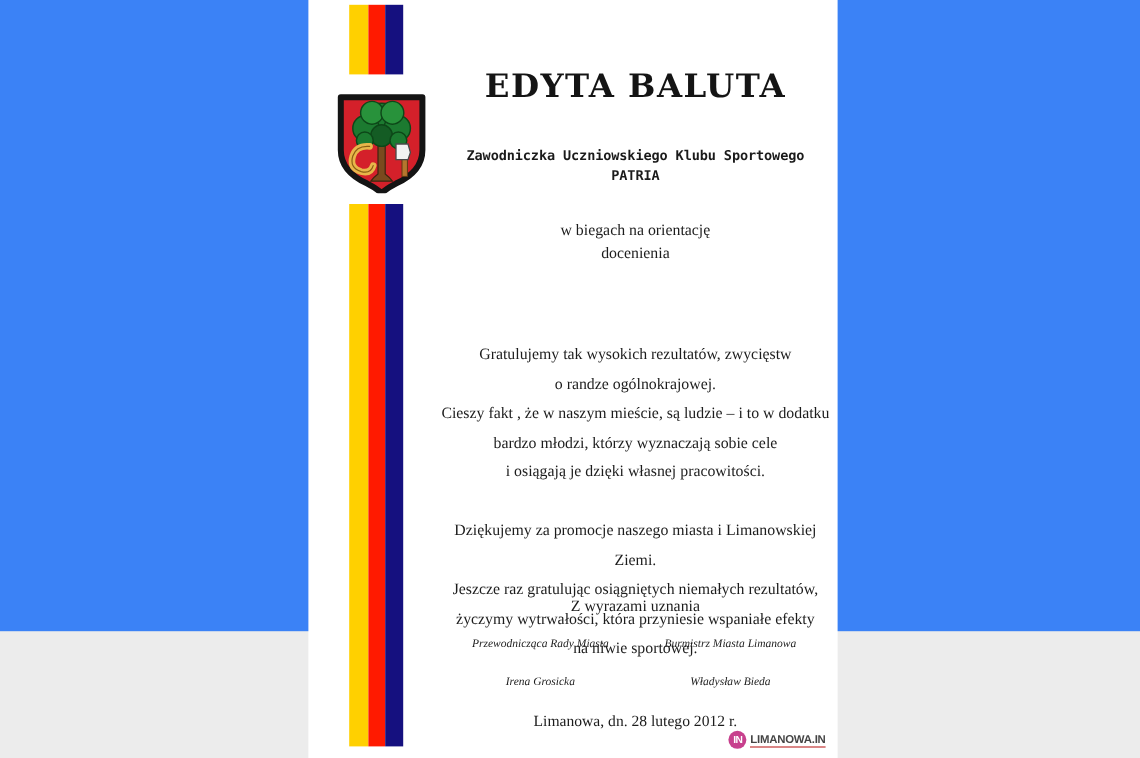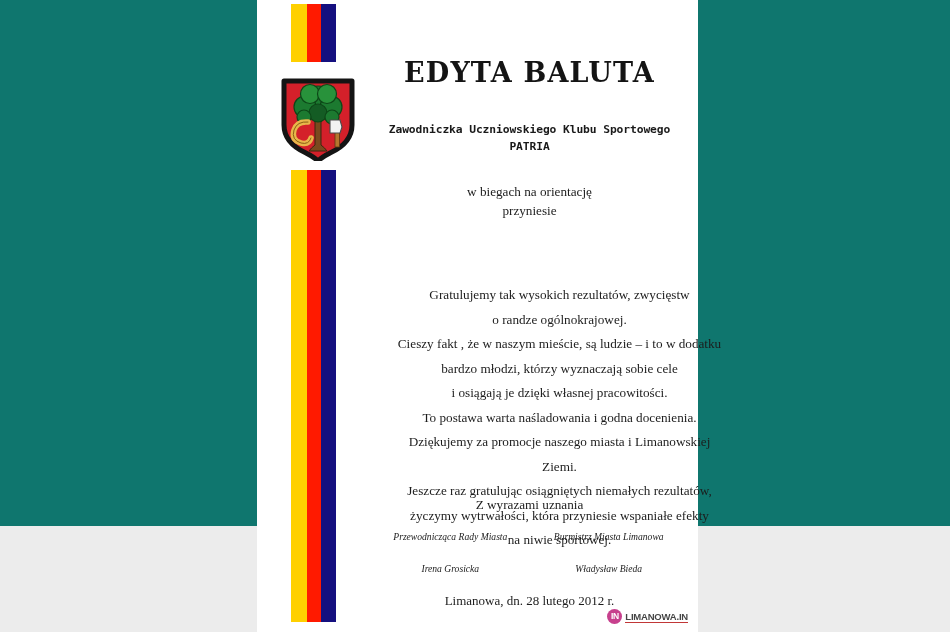--- a/index.html
+++ b/index.html
@@ -13,21 +13,21 @@
     font-family: "Liberation Serif", serif;
     overflow: hidden;
     position: relative;
   }
 
   
   #viewport {
     position: relative;
     width: 950px;
     height: 526px;
-    background: #0f766e;
+    background: #3b82f6;
   }
 
   #certificate {
     position: absolute;
     left: 257px;
     top: 0px;
     width: 441px;
     height: 632px;
     background: #ffffff;
   }
@@ -132,21 +132,20 @@
 
   .body-block {
     position: absolute;
     top: 283px;
     left: 0;
     width: 100%;
     text-align: center;
     font-size: 13.2px;
     line-height: 24.5px;
     color: #1c1c1c;
-    margin-left: 30px;
   }
 
   .closing-line {
     position: absolute;
     top: 497px;
     left: 0;
     width: 100%;
     text-align: center;
     font-size: 13.2px;
     color: #1c1c1c;
@@ -272,30 +271,30 @@
       <div class="club-line">
         <span>Zawodniczka Uczniowskiego Klubu Sportowego</span><br>
         <span>PATRIA</span>
       </div>
 
       <div class="reason-block">
         <br>
         <span>w biegach na orientację</span>
       </div>
 
-      <div class="awarding-line">przyniesie</div>
+      <div class="awarding-line">docenienia</div>
 
 
       <div class="body-block">
         <span>Gratulujemy tak wysokich rezultatów, zwycięstw</span><br>
         <span>o randze ogólnokrajowej.</span><br>
         <span>Cieszy fakt , że w naszym mieście, są ludzie – i to w dodatku</span><br>
         <span>bardzo młodzi, którzy wyznaczają sobie cele</span><br>
         <span>i osiągają je dzięki własnej pracowitości.</span><br>
-        <span>To postawa warta naśladowania i godna docenienia.</span><br>
+        <br>
         <span>Dziękujemy za promocje naszego miasta i Limanowskiej Ziemi.</span><br>
         <span>Jeszcze raz gratulując osiągniętych niemałych rezultatów,</span><br>
         <span>życzymy wytrwałości, która przyniesie wspaniałe efekty</span><br>
         <span>na niwie sportowej.</span>
       </div>
 
       <div class="closing-line">Z wyrazami uznania</div>
 
       <div id="signatures">
         <div class="sig-col">

